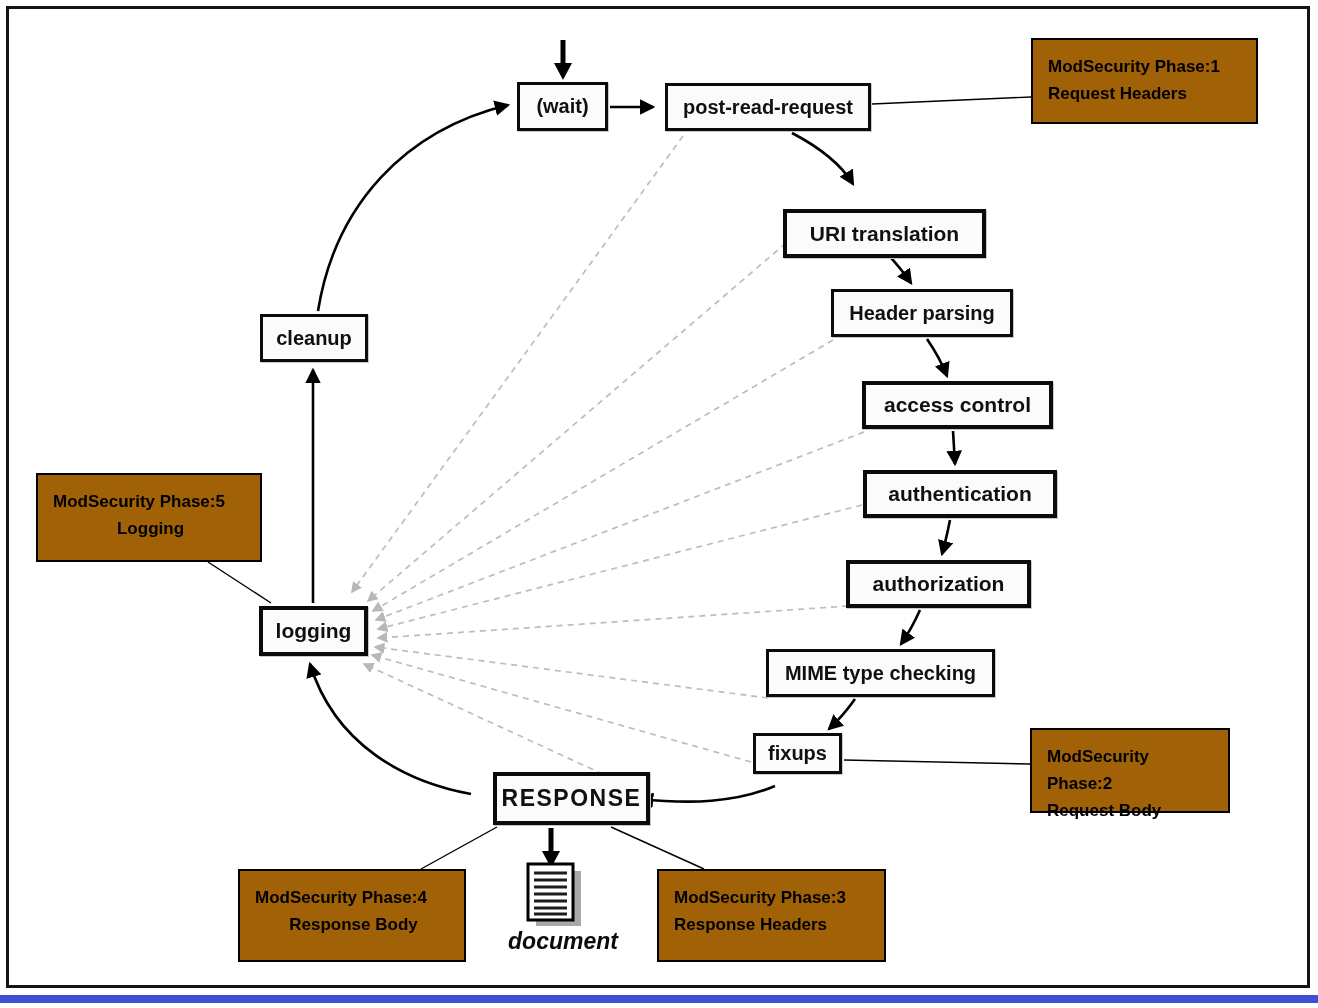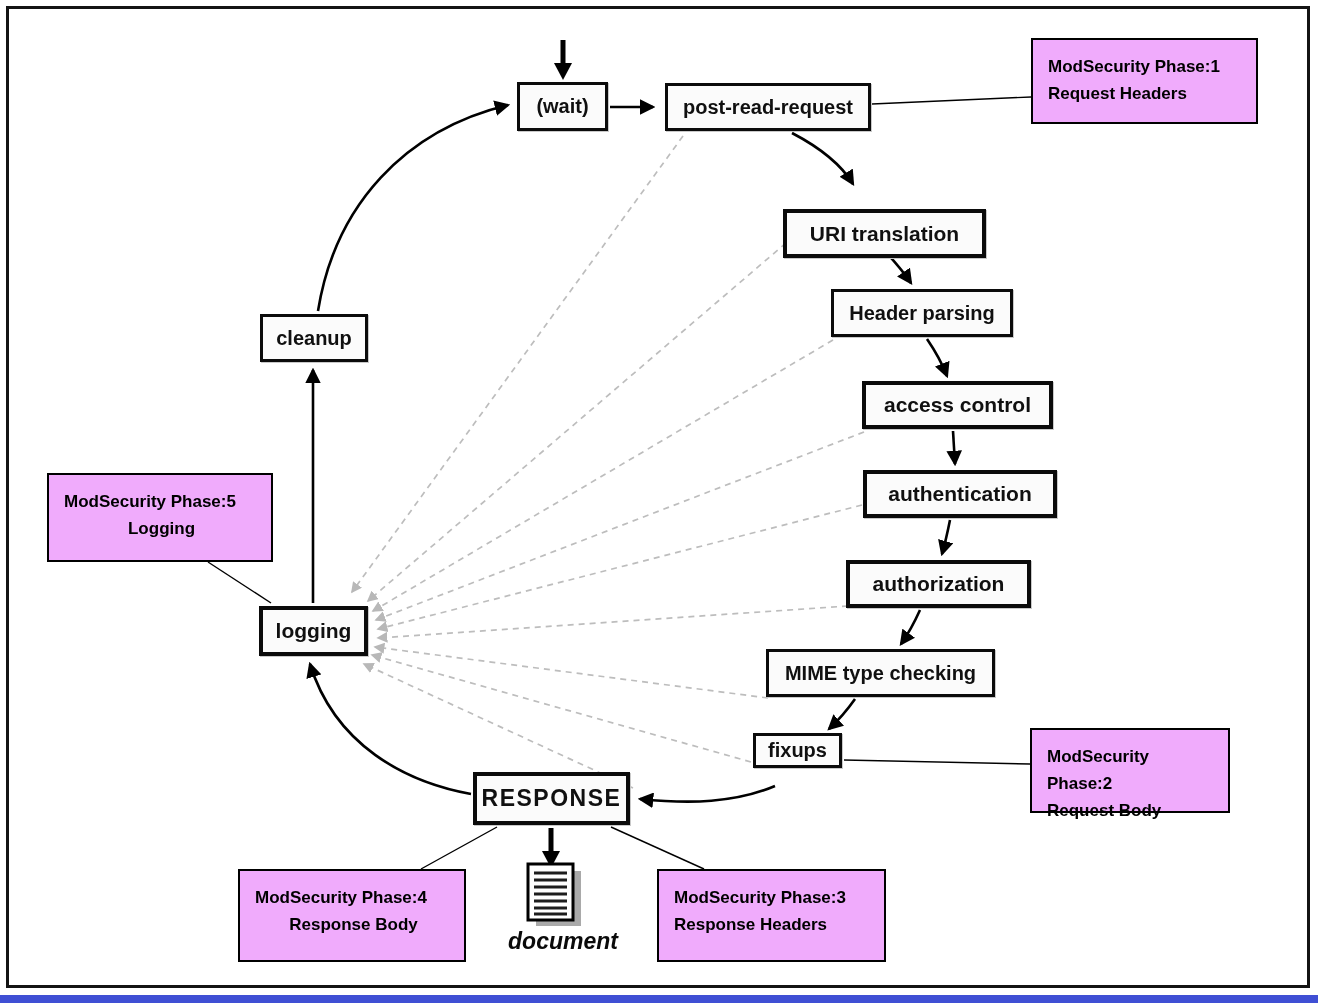--- a/index.html
+++ b/index.html
@@ -12,21 +12,21 @@
   .bottom-bar { position:absolute; left:0; top:995px; width:1318px; height:8px; }
 
   .arrow-layer { position:absolute; left:0; top:0; width:1318px; height:1008px; z-index:1; pointer-events:none; }
 
   .node { position:absolute; z-index:2; display:flex; align-items:center; justify-content:center;
           background:#fbfbfb; border:3px solid #0b0b0b; color:#101010;
           font-weight:bold; font-size:20px; white-space:nowrap; box-shadow:1px 1px 0 #c9c9c9; }
   .node-strong { border-width:4px; font-size:21px; }
   .node-response { border-width:4px; font-size:23px; letter-spacing:1.5px; }
 
-  .phase { position:absolute; z-index:2; background:#f0abfc; border:2px solid #000000;
+  .phase { position:absolute; z-index:2; background:#a16207; border:2px solid #000000;
            padding:13px 12px 9px 15px; font-weight:bold; font-size:17px; line-height:1.6; color:#000; }
   .phase-line {}
   .phase-line.center { text-align:center; }
 
   .doc-label { position:absolute; z-index:2; width:160px; text-align:center;
                font-style:italic; font-weight:bold; font-size:23px; color:#0a0a0a; }
 </style>
 </head>
 <body>
 
@@ -127,44 +127,44 @@
   </div>
 
   <div class="node" style="left:766px; top:649px; width:229px; height:48px;">
     <span>MIME type checking</span>
   </div>
 
   <div class="node node-strong" style="left:846px; top:560px; width:185px; height:48px;">
     <span>authorization</span>
   </div>
 
-  <div class="node" style="left:753px; top:733px; width:89px; height:35px;">
+  <div class="node" style="left:753px; top:733px; width:89px; height:41px;">
     <span>fixups</span>
   </div>
 
-  <div class="node node-response" style="left:473px; top:772px; width:157px; height:53px;">
+  <div class="node node-response" style="left:493px; top:772px; width:157px; height:53px;">
     <span>RESPONSE</span>
   </div>
 
   <div class="node node-strong" style="left:259px; top:606px; width:109px; height:50px;">
     <span>logging</span>
   </div>
 
   <div class="node" style="left:260px; top:314px; width:108px; height:48px;">
     <span>cleanup</span>
   </div>
 
   <div class="doc-label" style="left:483px; top:928px;">document</div>
 
   <div class="phase" style="left:1031px; top:38px; width:227px; height:86px;">
     <div class="phase-line">ModSecurity Phase:1</div>
     <div class="phase-line">Request Headers</div>
   </div>
 
-  <div class="phase" style="left:36px; top:473px; width:226px; height:89px;margin-left:11px;">
+  <div class="phase" style="left:36px; top:473px; width:226px; height:89px;">
     <div class="phase-line">ModSecurity Phase:5</div>
     <div class="phase-line center">Logging</div>
   </div>
 
   <div class="phase" style="left:1030px; top:728px; width:200px; height:85px;">
     <div class="phase-line">ModSecurity Phase:2</div>
     <div class="phase-line">Request Body</div>
   </div>
 
   <div class="phase" style="left:238px; top:869px; width:228px; height:93px;">

